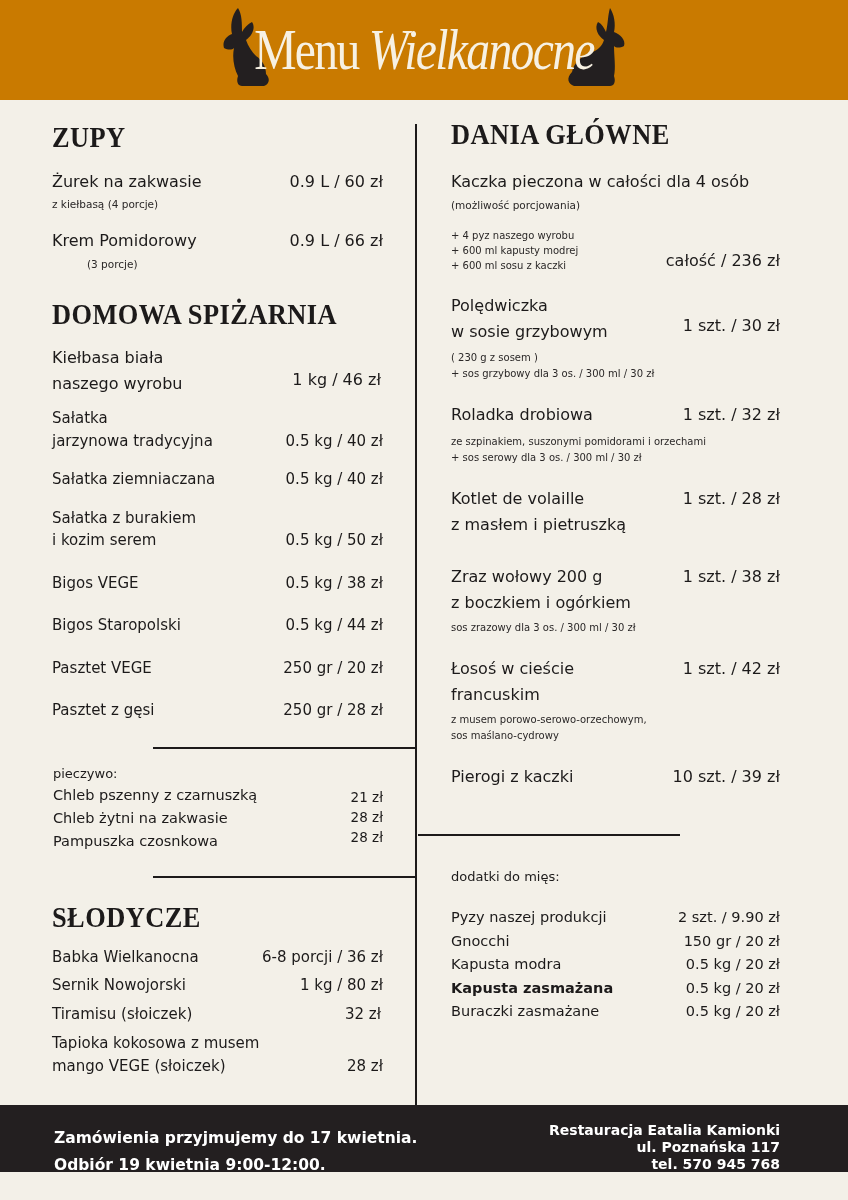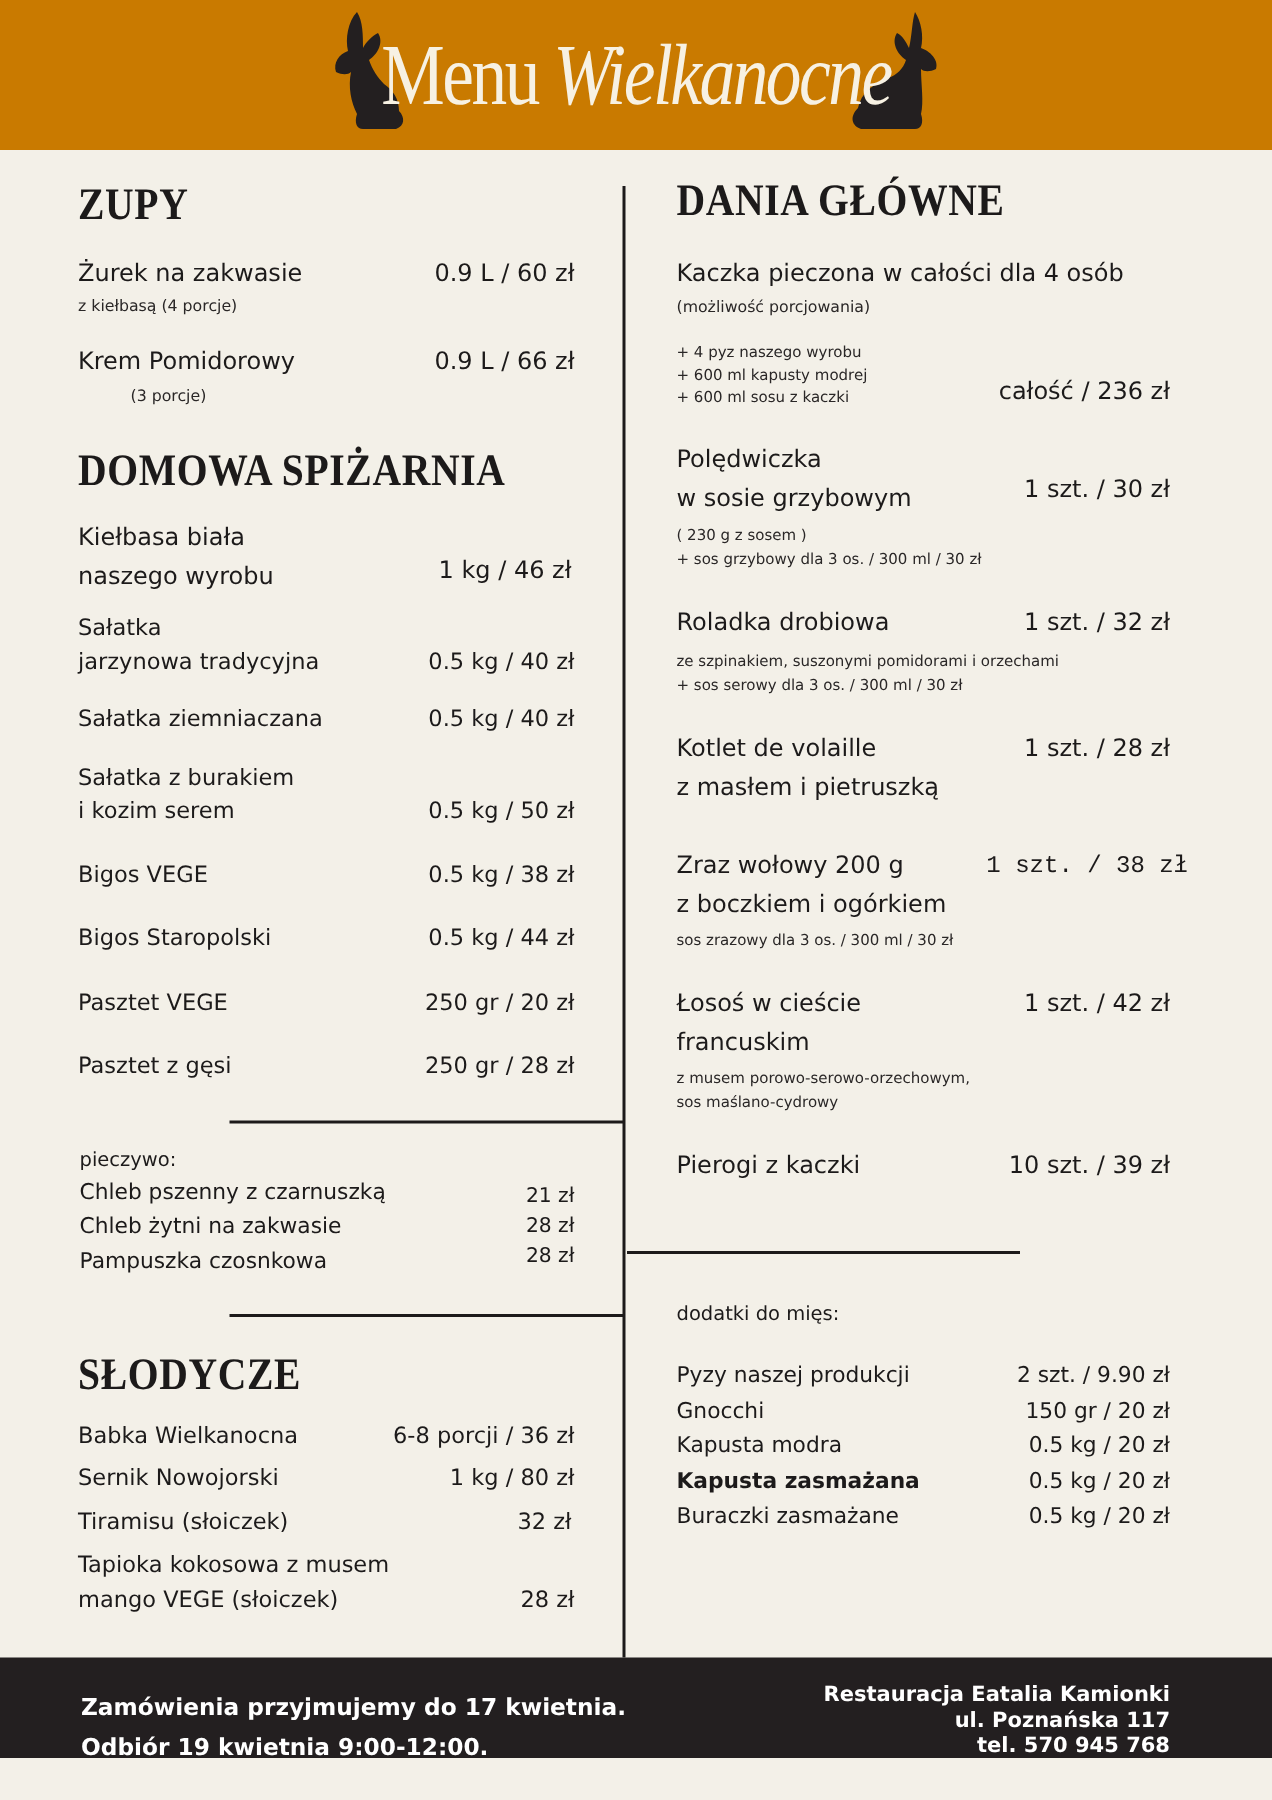--- a/index.html
+++ b/index.html
@@ -184,21 +184,21 @@
 
 <div>
   <span class="t name" style="left:451px; top:486px;">Kotlet de volaille</span>
   <span class="t name" style="left:451px; top:512px;">z masłem i pietruszką</span>
   <span class="t price" style="right:68px; top:486px;">1 szt. / 28 zł</span>
 </div>
 
 <div>
   <span class="t name" style="left:451px; top:564px;">Zraz wołowy 200 g</span>
   <span class="t name" style="left:451px; top:590px;">z boczkiem i ogórkiem</span>
-  <span class="t price" style="right:56px; top:564px;font-family:Liberation Mono, monospace;">1 szt. / 38 zł</span>
+  <span class="t price" style="right:68px; top:564px;">1 szt. / 38 zł</span>
   <span class="t note" style="left:451px; top:620px; font-size:10px; line-height:15px;">sos zrazowy dla 3 os. / 300 ml / 30 zł</span>
 </div>
 
 <div>
   <span class="t name" style="left:451px; top:656px;">Łosoś w cieście</span>
   <span class="t name" style="left:451px; top:682px;">francuskim</span>
   <span class="t price" style="right:68px; top:656px;">1 szt. / 42 zł</span>
   <span class="t note" style="left:451px; top:712px; font-size:10px; line-height:15px;">z musem porowo-serowo-orzechowym,</span>
   <span class="t note" style="left:451px; top:728px; font-size:10px; line-height:15px;">sos maślano-cydrowy</span>
 </div>

